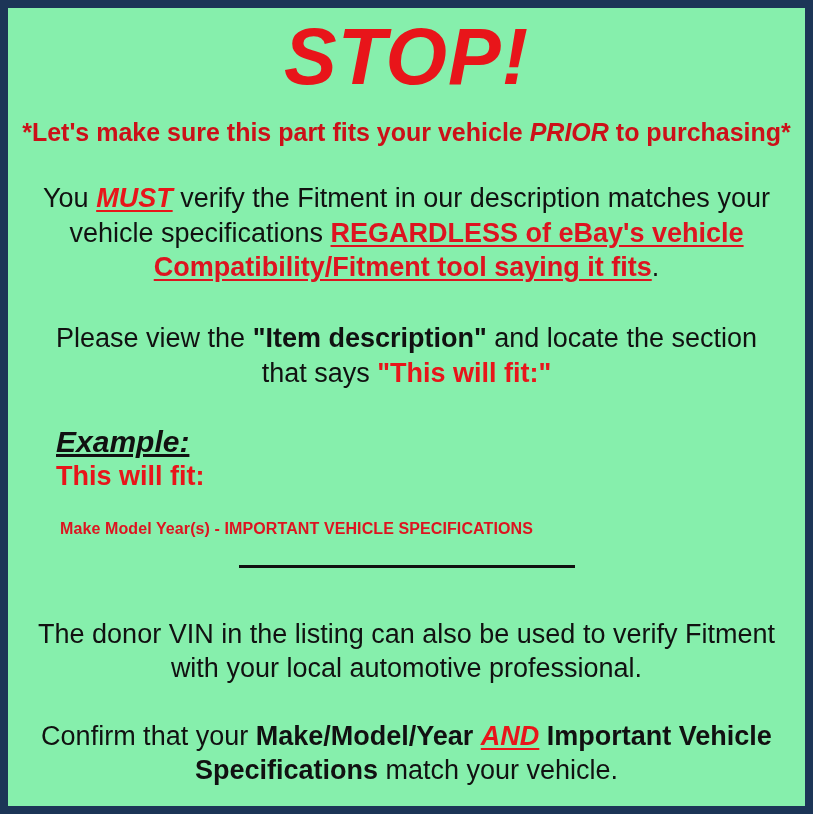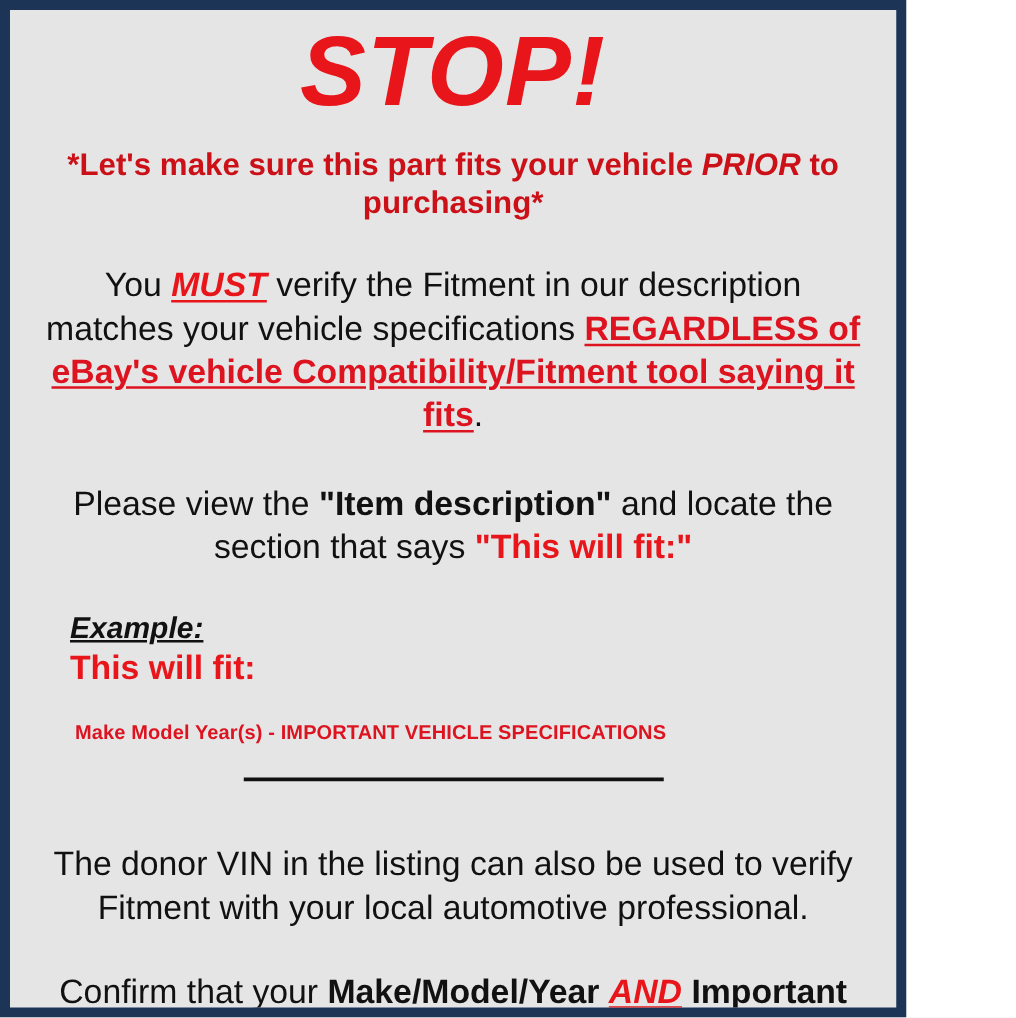--- a/index.html
+++ b/index.html
@@ -7,24 +7,24 @@
     margin: 0;
     padding: 0;
     background: #ffffff;
   }
   body {
     font-family: "Liberation Sans", sans-serif;
   }
 
   #notice-card {
     position: relative;
-    width: 725px;
+    width: 813px;
     height: 814px;
     box-sizing: border-box;
-    background: #e5e5e5;
+    background: #86efac;
     border: 8px solid #1c3557;
     overflow: hidden;
   }
 
   #notice-inner {
     position: relative;
     width: 100%;
     height: 100%;
     box-sizing: border-box;
     padding: 0 12px;
@@ -78,21 +78,21 @@
   .u      { text-decoration: underline; text-underline-offset: 3px; }
 
   
   .example-block {
     text-align: left;
     padding-left: 36px;
     margin-top: 34px;
   }
   .example-label {
     margin: 0;
-    font-size: 24px;
+    font-size: 30px;
     line-height: 1.18;
     font-weight: bold;
     font-style: italic;
     color: #111111;
     text-decoration: underline;
     text-underline-offset: 2px;
     display: inline-block;
   }
   .example-fit {
     margin: 2px 0 0 0;

